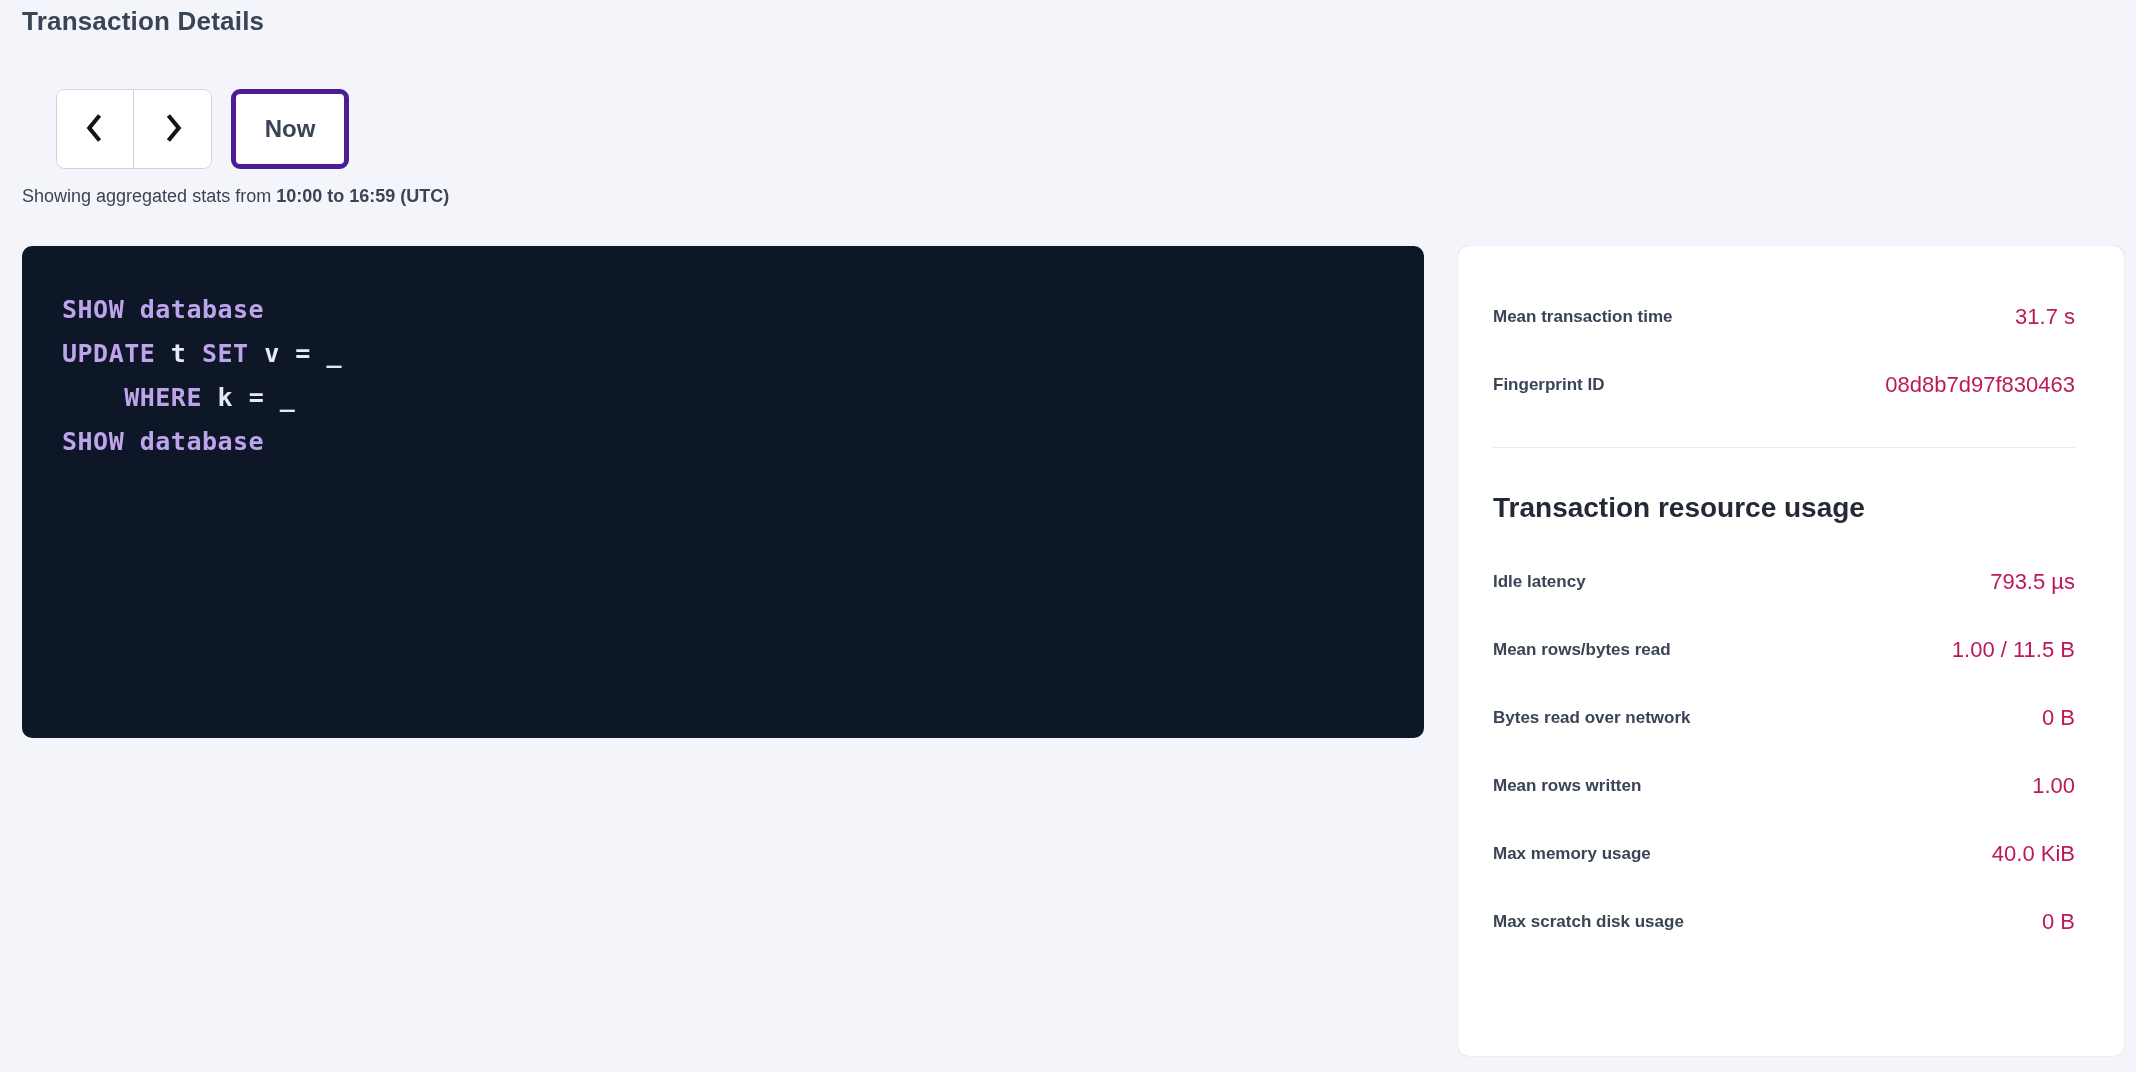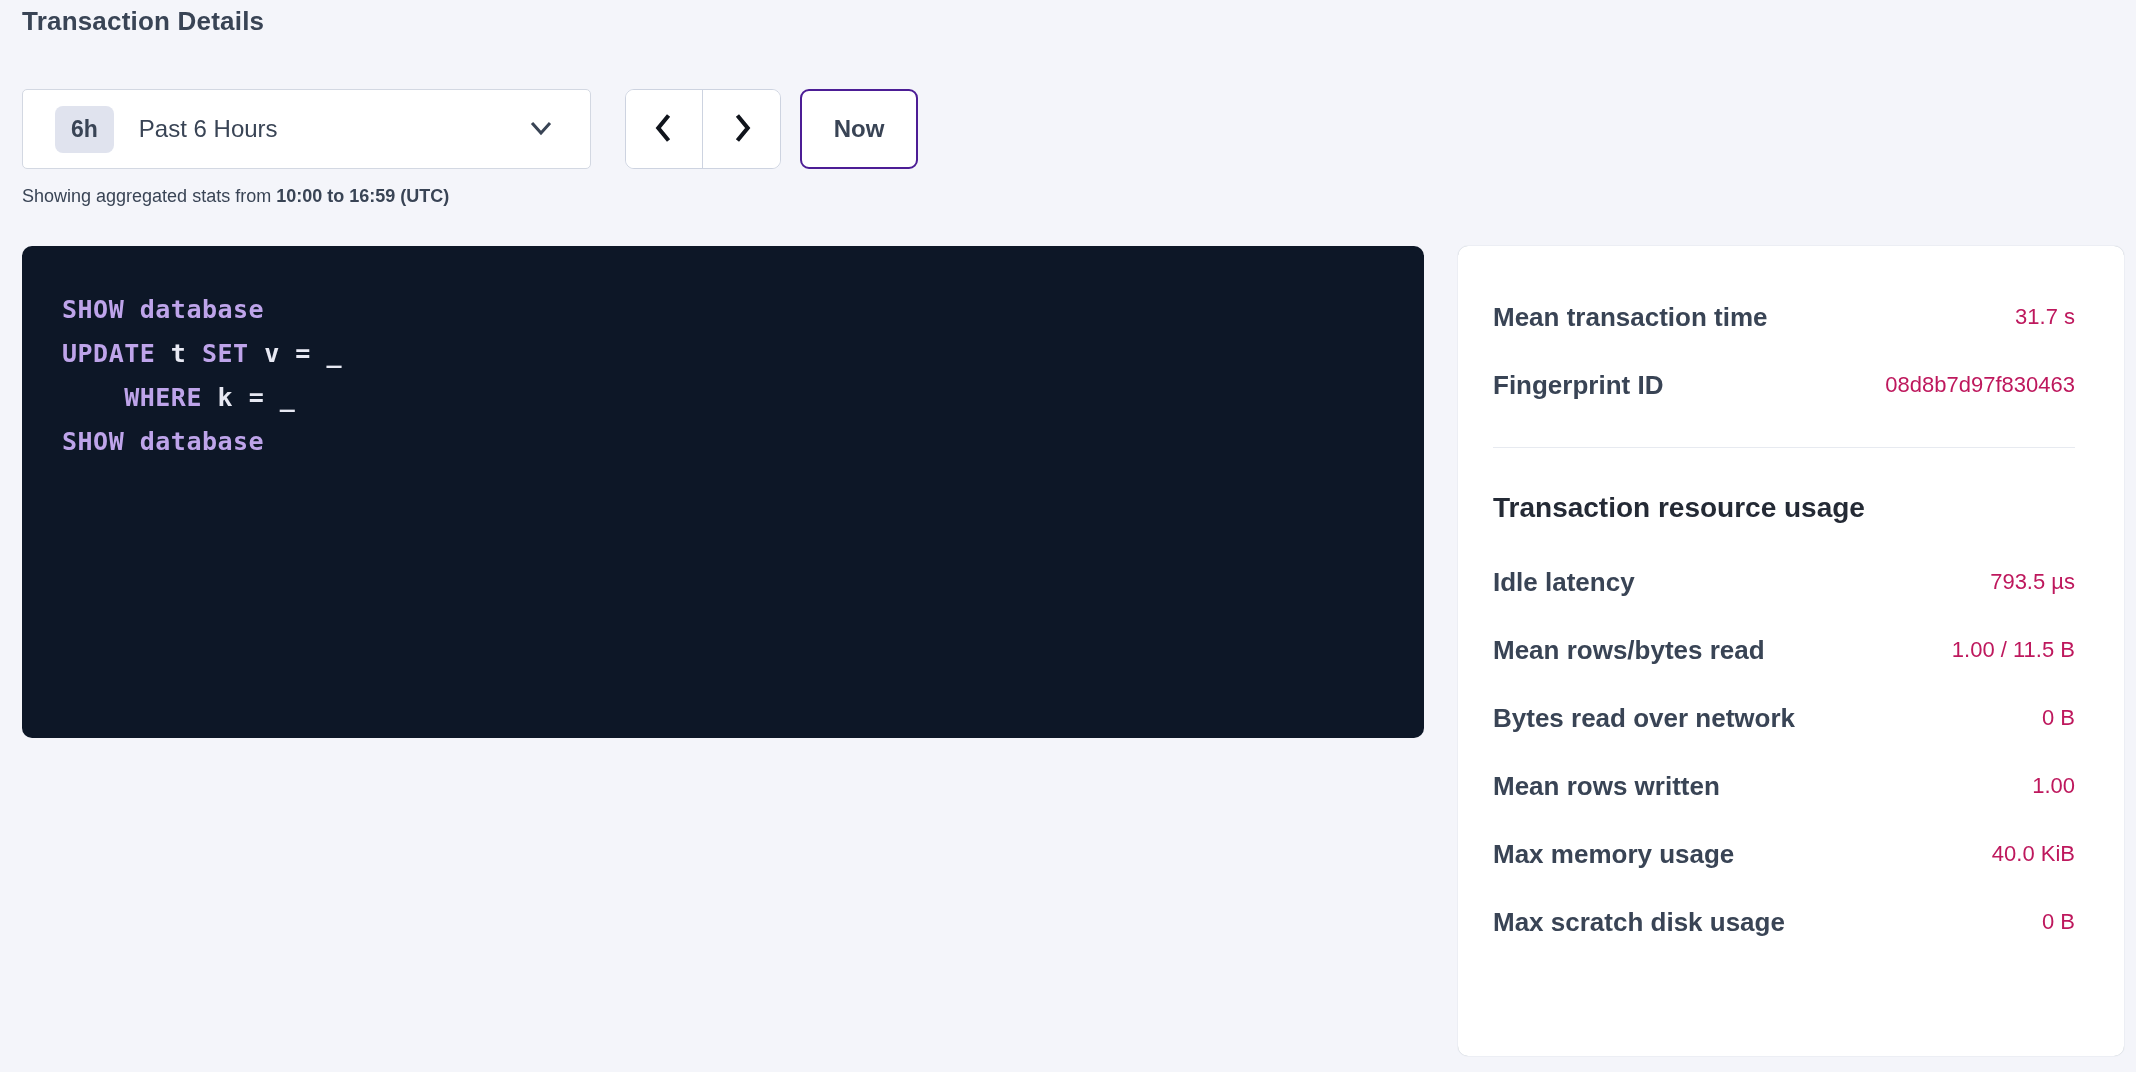--- a/index.html
+++ b/index.html
@@ -31,21 +31,21 @@
     margin-left:34px;display:flex;background:#fff;
     border:1px solid #cdd3e0;border-radius:9px;overflow:hidden;
   }
   .arrow-btn{
     width:77px;border:none;background:#fff;display:flex;align-items:center;justify-content:center;
     cursor:pointer;padding:0;
   }
   .arrow-btn.first{border-right:1px solid #cdd3e0;}
   .now-btn{
     margin-left:19px;width:118px;box-sizing:border-box;background:#fff;
-    border:2px solid #4c1d95;border-radius:9px;
+    border:5px solid #4c1d95;border-radius:9px;
     font-family:inherit;font-size:24px;font-weight:600;color:#394455;cursor:pointer;
   }
   
   .showing{position:absolute;left:22px;top:181px;font-size:18px;line-height:30px;color:#394455;}
   .showing b{font-weight:700;}
   
   .sql-box{
     position:absolute;left:22px;top:246px;width:1402px;height:492px;box-sizing:border-box;
     background:#0d1727;border-radius:10px;
     padding:42px 30px 0 40px;
@@ -55,43 +55,34 @@
   .tok-kw{color:#bea4ea;}
   .tok-tx{color:#e7e9f3;}
   
   .card{
     position:absolute;left:1458px;top:246px;width:666px;height:810px;box-sizing:border-box;
     background:#fff;border-radius:10px;
     box-shadow:0 0 1px rgba(67,90,111,.45);
     padding:37px 49px 0 35px;
   }
   .srow{height:68px;display:flex;align-items:center;justify-content:space-between;}
-  .slabel{font-size:26px;font-weight:700;color:#394455;white-space:nowrap;}
+  .slabel{font-size:17px;font-weight:700;color:#394455;white-space:nowrap;}
   .svalue{font-size:22px;font-weight:400;color:#be185d;white-space:nowrap;}
   .divider{border:none;border-top:1px solid #e7eaf0;margin:28px 0 0 0;}
   .section-title{
     font-size:28px;font-weight:700;color:#242a35;
     margin:42px 0 22px 0;line-height:36px;
   }
 </style>
 </head>
 <body>
 
 <h1 class="page-title">Transaction Details</h1>
 
 <div class="controls">
-  <div class="dropdown">
-    <span class="range-badge">6h</span>
-    <span class="dropdown-label">Past 6 Hours</span>
-    <span class="chev-down">
-      <svg width="22" height="16" viewBox="0 0 22 16">
-          <polyline points="3,3 11,12 19,3" fill="none" stroke="#394455" stroke-width="3" stroke-linecap="square"></polyline>
-        </svg>
-    </span>
-  </div>
   <div class="arrow-group">
     <button class="arrow-btn first">
       <span>
         <svg width="28" height="32" viewBox="0 0 24 28">
             <polyline points="16,3 7,14 16,25" fill="none" stroke="#10141c" stroke-width="3.6" stroke-linejoin="miter"></polyline>
           </svg>
       </span>
     </button>
     <button class="arrow-btn">
       <span>

